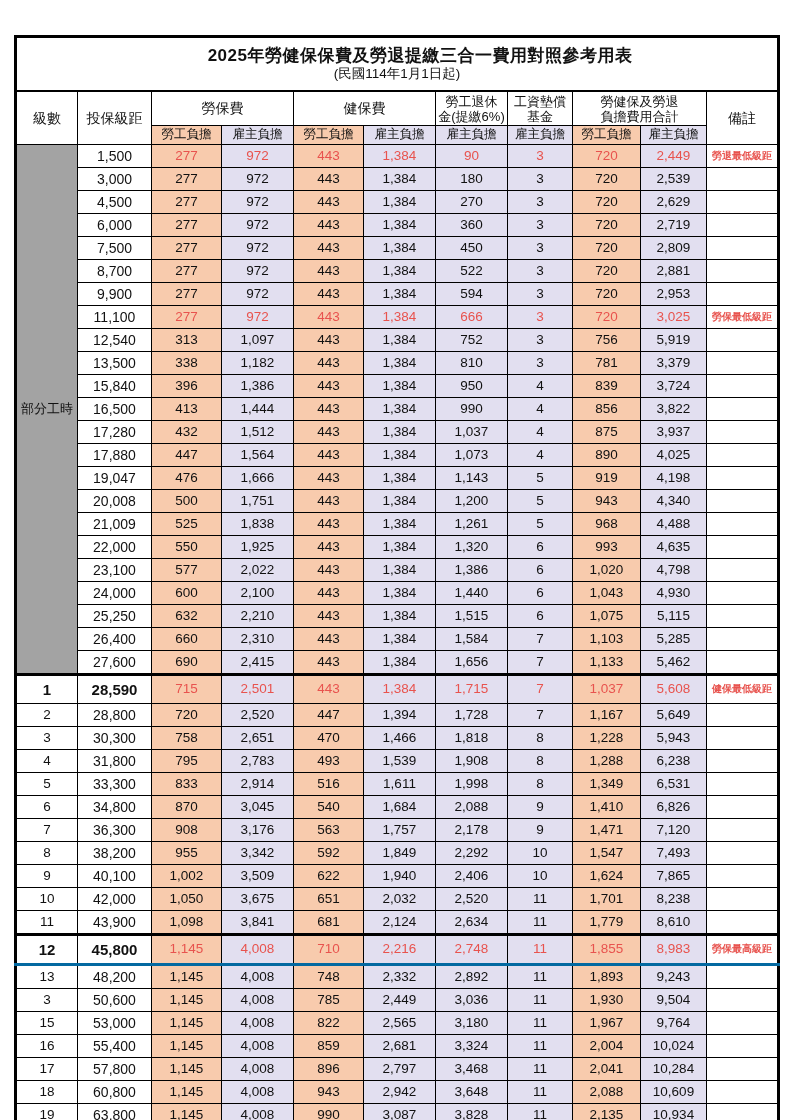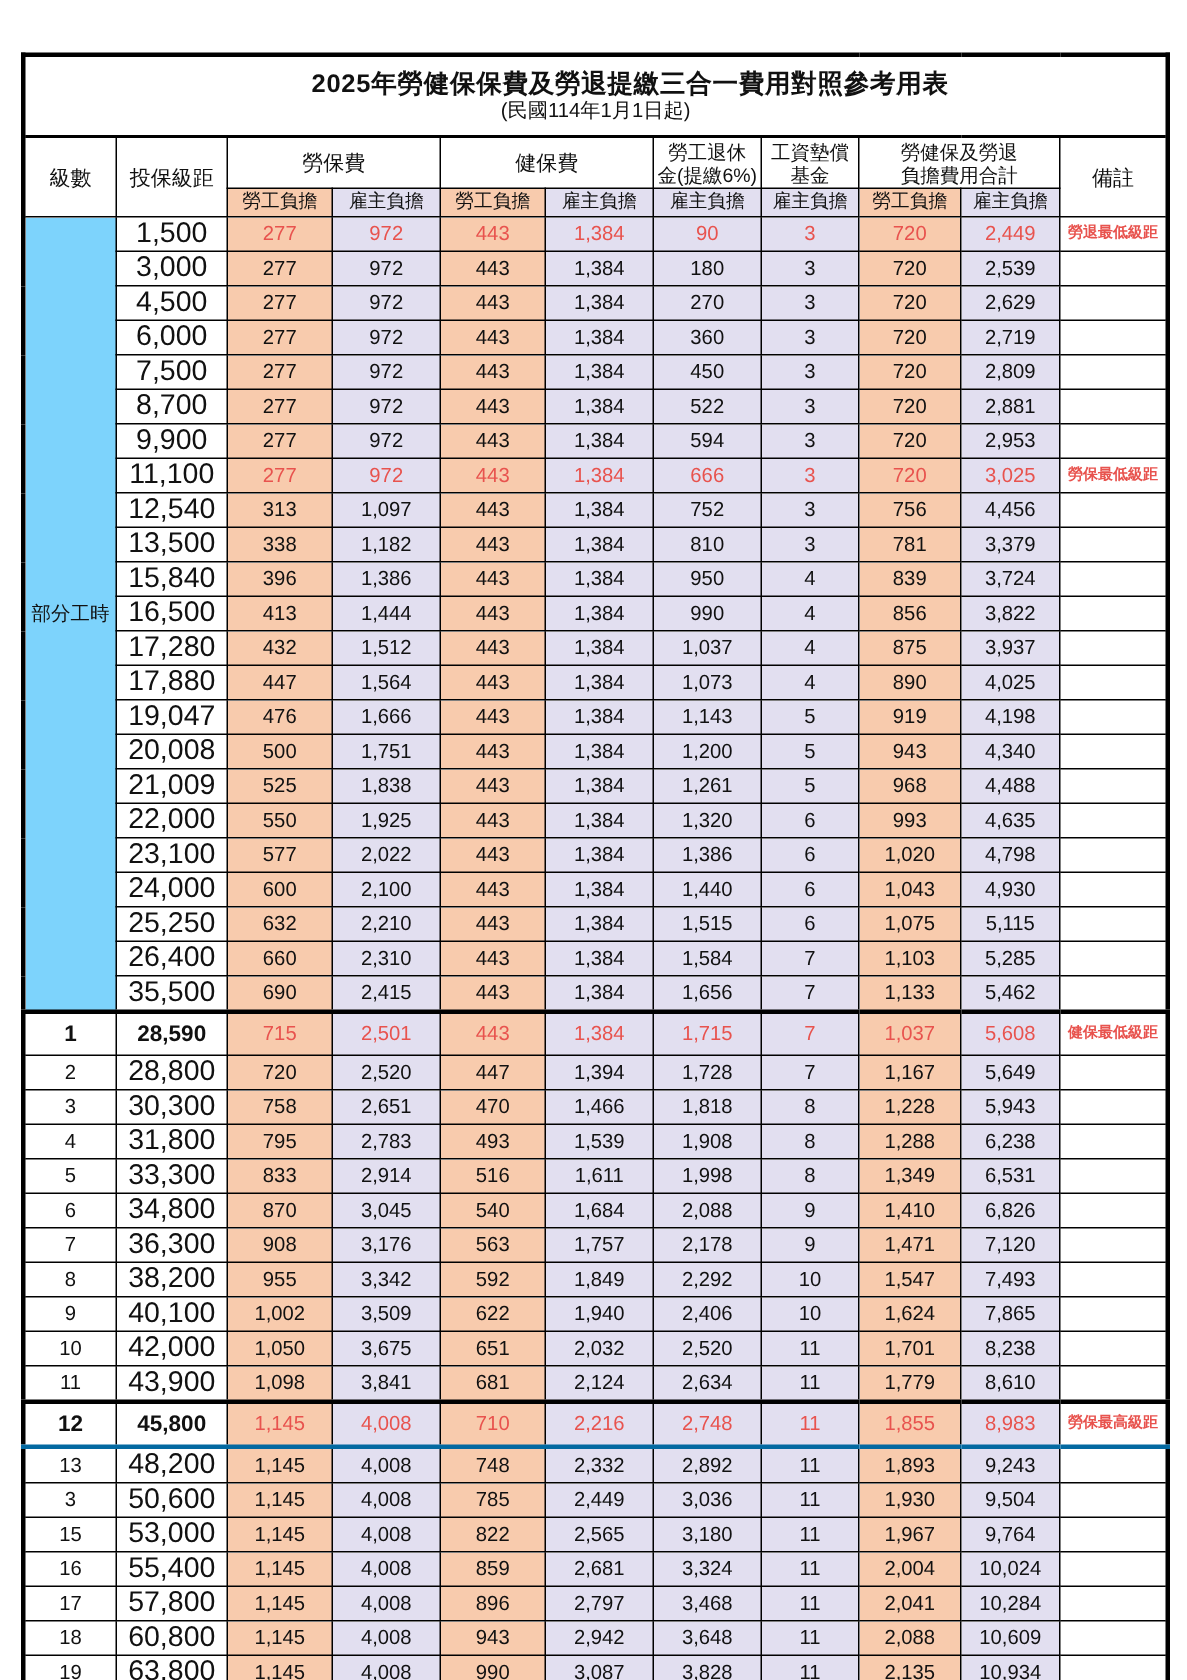--- a/index.html
+++ b/index.html
@@ -19,23 +19,23 @@
   
   tr.group-row td{height:33px;font-size:14px;background:#fff;}
   .two-line div{font-size:13px;line-height:15px;}
   tr.sub-row td{height:18px;font-size:12.5px;}
   
   .fill-e{background:#F8CBAD;}
   .fill-r{background:#E2DFF0;}
   
   tr.data-row td{height:22px;}
   td.level-cell,td.bracket-cell,td.remark-cell{background:#fff;}
-  td.bracket-cell{font-size:19px;}
+  td.bracket-cell{font-size:14px;}
   td.remark-cell{font-size:10px;font-weight:bold;color:#E8534E;}
-  td.pt-merged{background:#7dd3fc;font-size:13px;letter-spacing:0px;}
+  td.pt-merged{background:#a3a3a3;font-size:13px;letter-spacing:0px;}
   tr.red td.val{color:#E8534E;}
   tr.strong td{height:27px;}
   tr.strong td.level-cell,tr.strong td.bracket-cell{font-weight:bold;font-size:15px;}
   tr.thick-top td{border-top:3px solid #000;}
   tr.thick-bottom td{border-bottom:3px solid #0369a1;}
 </style>
 </head>
 <body>
 
 <div class="sheet">
@@ -194,21 +194,21 @@
         </tr>
         <tr class="data-row">
           <td class="bracket-cell">12,540</td>
           <td class="val fill-e">313</td>
           <td class="val fill-r">1,097</td>
           <td class="val fill-e">443</td>
           <td class="val fill-r">1,384</td>
           <td class="val fill-r">752</td>
           <td class="val fill-r">3</td>
           <td class="val fill-e">756</td>
-          <td class="val fill-r">4,456</td>
+          <td class="val fill-r">5,919</td>
           <td class="remark-cell"></td>
         </tr>
         <tr class="data-row">
           <td class="bracket-cell">13,500</td>
           <td class="val fill-e">338</td>
           <td class="val fill-r">1,182</td>
           <td class="val fill-e">443</td>
           <td class="val fill-r">1,384</td>
           <td class="val fill-r">810</td>
           <td class="val fill-r">3</td>
@@ -354,21 +354,21 @@
           <td class="val fill-r">2,310</td>
           <td class="val fill-e">443</td>
           <td class="val fill-r">1,384</td>
           <td class="val fill-r">1,584</td>
           <td class="val fill-r">7</td>
           <td class="val fill-e">1,103</td>
           <td class="val fill-r">5,285</td>
           <td class="remark-cell"></td>
         </tr>
         <tr class="data-row">
-          <td class="bracket-cell">35,500</td>
+          <td class="bracket-cell">27,600</td>
           <td class="val fill-e">690</td>
           <td class="val fill-r">2,415</td>
           <td class="val fill-e">443</td>
           <td class="val fill-r">1,384</td>
           <td class="val fill-r">1,656</td>
           <td class="val fill-r">7</td>
           <td class="val fill-e">1,133</td>
           <td class="val fill-r">5,462</td>
           <td class="remark-cell"></td>
         </tr>

